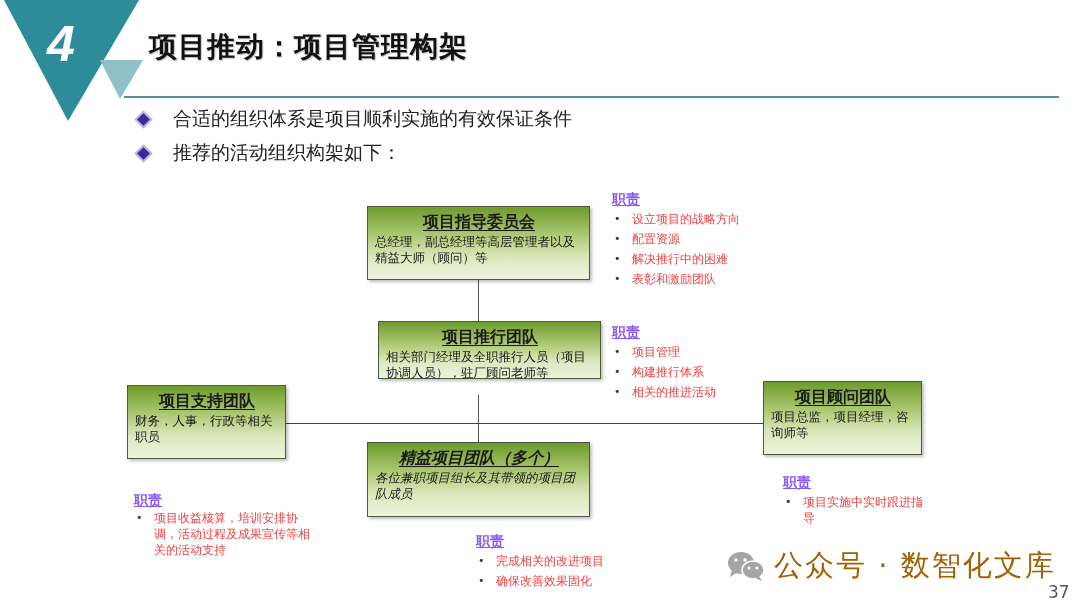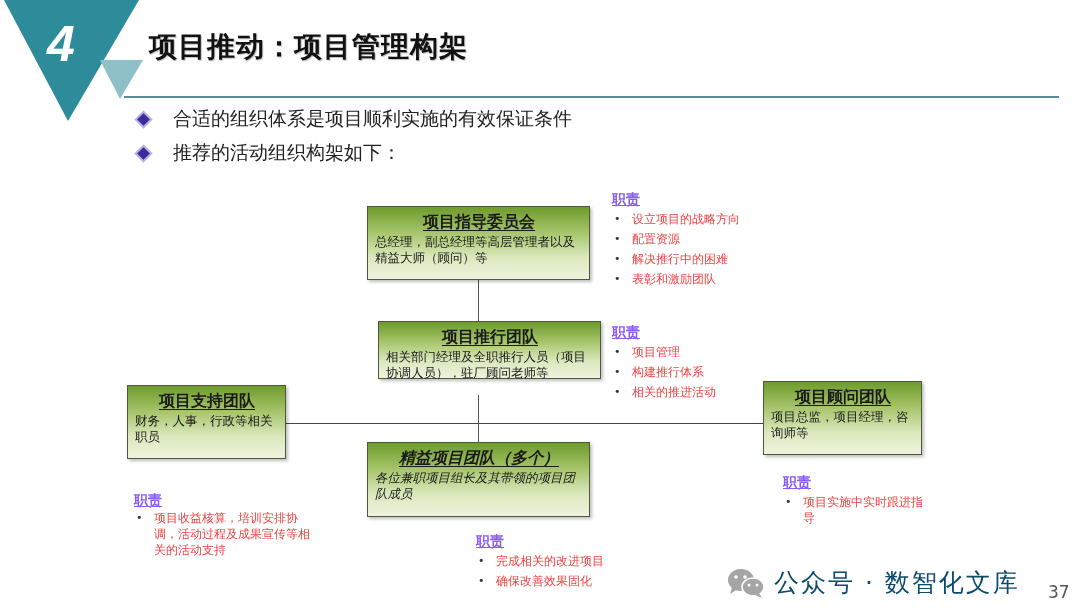--- a/index.html
+++ b/index.html
@@ -64,21 +64,21 @@
     padding-left: 20px;
   }
   .duty li.tight { line-height: 16px; }
   .duty li::before {
     content: "•"; position: absolute; left: 2px; top: 0;
     color: #333; font-size: 11px;
   }
   .watermark {
     position: absolute; left: 726px; top: 546px;
     display: flex; align-items: center;
-    font-size: 25px; color: #0c4a6e; letter-spacing: 2px; margin-top: 20px;
+    font-size: 29px; color: #a16207; letter-spacing: 2px;
   }
   .watermark .wechat-icon { width: 40px; height: 32px; margin-right: 8px; }
   .page-num {
     position: absolute; left: 1048px; top: 582px;
     font-size: 17px; color: #555;
   }
 </style>
 </head>
 <body>
 

